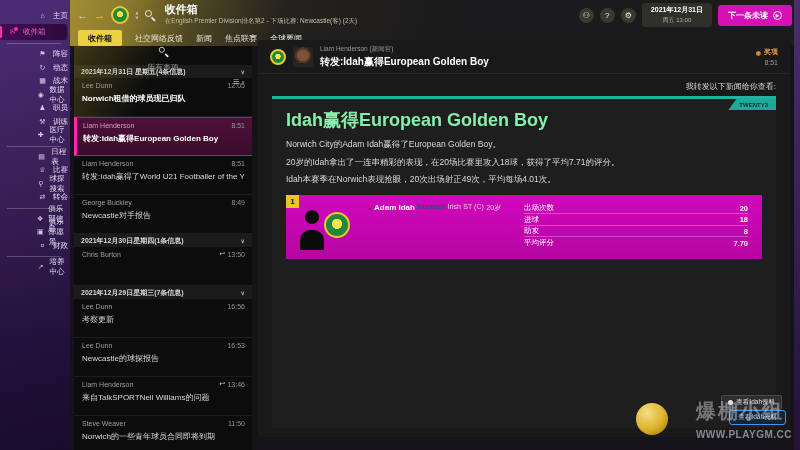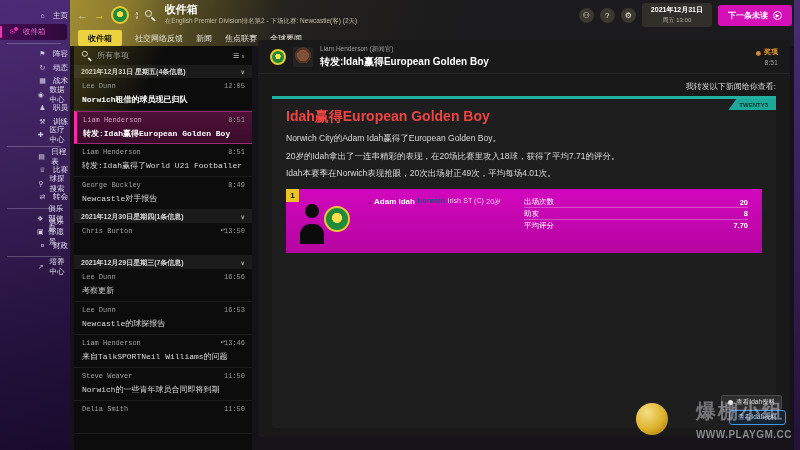--- a/index.html
+++ b/index.html
@@ -55,30 +55,30 @@
     font-size:4.5px; display:flex; align-items:center; justify-content:center; }
   .tabsrow { height:16px; display:flex; align-items:center; gap:13px; padding-left:8px; }
   .tab { font-size:8px; color:#e6e4da; cursor:pointer; }
   .tab.active { background:#ecd141; color:#1a1708; font-weight:bold; padding:2.5px 10px; border-radius:2px; }
 
   
   .inboxlist { position:absolute; left:74px; top:46px; width:178px; bottom:0; background:#0c0c0c;
     overflow:hidden; z-index:2; }
   .inboxlist::before { content:""; position:absolute; left:0; top:0; width:130px; height:85px;
     background:linear-gradient(115deg,rgba(190,170,45,.28),rgba(190,170,45,0) 55%); pointer-events:none; }
-  .searchrow { height:19px; display:flex; align-items:center; gap:5px; padding:0 7px; position:relative; }
+  .searchrow { height:19px; display:flex; align-items:center; gap:5px; padding:0 7px; position:relative;flex-direction:column; }
   .searchrow .ph { font-size:8px; color:#9a9a93; }
   .filtericon { margin-left:auto; display:flex; align-items:center; gap:2px; color:#cfcfcf;
     font-size:7px; cursor:pointer; }
   .filtericon .vv { font-size:5px; color:#aaa; }
   .grouphdr { height:13px; background:#1b1b1b; display:flex; align-items:center; padding:0 7px;
     font-size:7px; font-weight:bold; color:#d8d8d8; cursor:pointer; }
   .grouphdr .vv { margin-left:auto; font-size:6px; color:#a8a8a8; }
-  .mailitem { position:relative; height:33px; padding:4px 8px 12px; border-bottom:1px solid rgba(255,255,255,.07);
-    cursor:pointer;font-family:Liberation Mono, monospace; }
+  .mailitem { position:relative; height:39px; padding:4px 8px 12px; border-bottom:1px solid rgba(255,255,255,.07);
+    cursor:pointer; }
   .mailitem .sender { font-size:7px; color:#9f9f9f; }
   .mailitem .subject { font-size:8px; color:#d9d9d9; margin-top:4px; white-space:nowrap; overflow:hidden; }
   .mailitem .time { position:absolute; right:7px; top:4px; font-size:7px; color:#969696; }
   .mailitem .replyic { position:absolute; right:27px; top:3px; font-size:7px; color:#c0c0c0; }
   .mailitem.unread .subject { font-weight:bold; color:#fff; }
   .mailitem.selected { background:linear-gradient(180deg,#4e1139,#390c2a);
     border-left:3px solid #ff27ae; border-top:1px solid rgba(255,70,190,.45);
     border-bottom:1px solid rgba(255,70,190,.45); padding-left:6px; }
   .mailitem.selected .sender { color:#d59cc4; }
   .mailitem.selected .subject { font-weight:bold; color:#fff; }
@@ -97,21 +97,21 @@
   .subjline { font-size:10px; font-weight:bold; color:#fff; margin-top:1px; }
   .hdr-right { margin-left:auto; display:flex; flex-direction:column; align-items:flex-end; gap:2px; }
   .catline { display:flex; align-items:center; gap:3px; font-size:7px; font-weight:bold; color:#e8962e; }
   .catline .cico { font-size:6px; color:#e8962e; }
   .msgtime { font-size:7px; color:#9a9a9a; }
   .introline { padding:7px 14px 0; font-size:8px; color:#d6d6d6;text-align:right; }
   .article { position:absolute; left:14px; right:14px; top:56px; bottom:9px; background:#1e1e1e;
     border-top:3px solid #22b1a1; border-radius:0 0 3px 3px; padding:7px 14px; }
   .srctag { position:absolute; top:0; right:0; background:#1da89a; color:#07332d; font-size:6px;
     font-weight:bold; padding:2.5px 8px 2.5px 11px; clip-path:polygon(8px 0,100% 0,100% 100%,0 100%); }
-  .arttitle { font-size:14px; font-weight:bold; color:#ef4444; margin:2px 0 4px; }
+  .arttitle { font-size:18px; font-weight:bold; color:#86efac; margin:2px 0 4px; }
   .article p { font-size:8.5px; color:#dadada; margin:7px 0; line-height:1.25; }
 
   
   .playercard { position:relative; margin-top:10px; height:64px;
     background:linear-gradient(180deg,#d207bd,#b505a1); cursor:pointer; }
   .rank { position:absolute; top:0; left:0; width:13px; height:13px; background:#edc32a; color:#161203;
     font-size:8px; font-weight:bold; display:flex; align-items:center; justify-content:center; }
   .pc-visual { position:absolute; left:14px; top:13px; width:56px; height:42px; }
   .sil { position:absolute; left:0; bottom:0; width:24px; height:40px; }
   .sil::before { content:""; position:absolute; left:5px; top:0; width:14px; height:14px;
@@ -389,20 +389,24 @@
           <div class="pmeta">Irish</div>
           <div class="pmeta">ST (C)</div>
           <div class="pmeta">20岁</div>
         </div>
         <div class="pc-stats">
           <div class="statrow">
             <span>出场次数</span>
             <span class="sv">20</span>
           </div>
           <div class="statrow">
+            <span>进球</span>
+            <span class="sv">18</span>
+          </div>
+          <div class="statrow">
             <span>助攻</span>
             <span class="sv">8</span>
           </div>
           <div class="statrow">
             <span>平均评分</span>
             <span class="sv">7.70</span>
           </div>
         </div>
       </div>
     </div>

